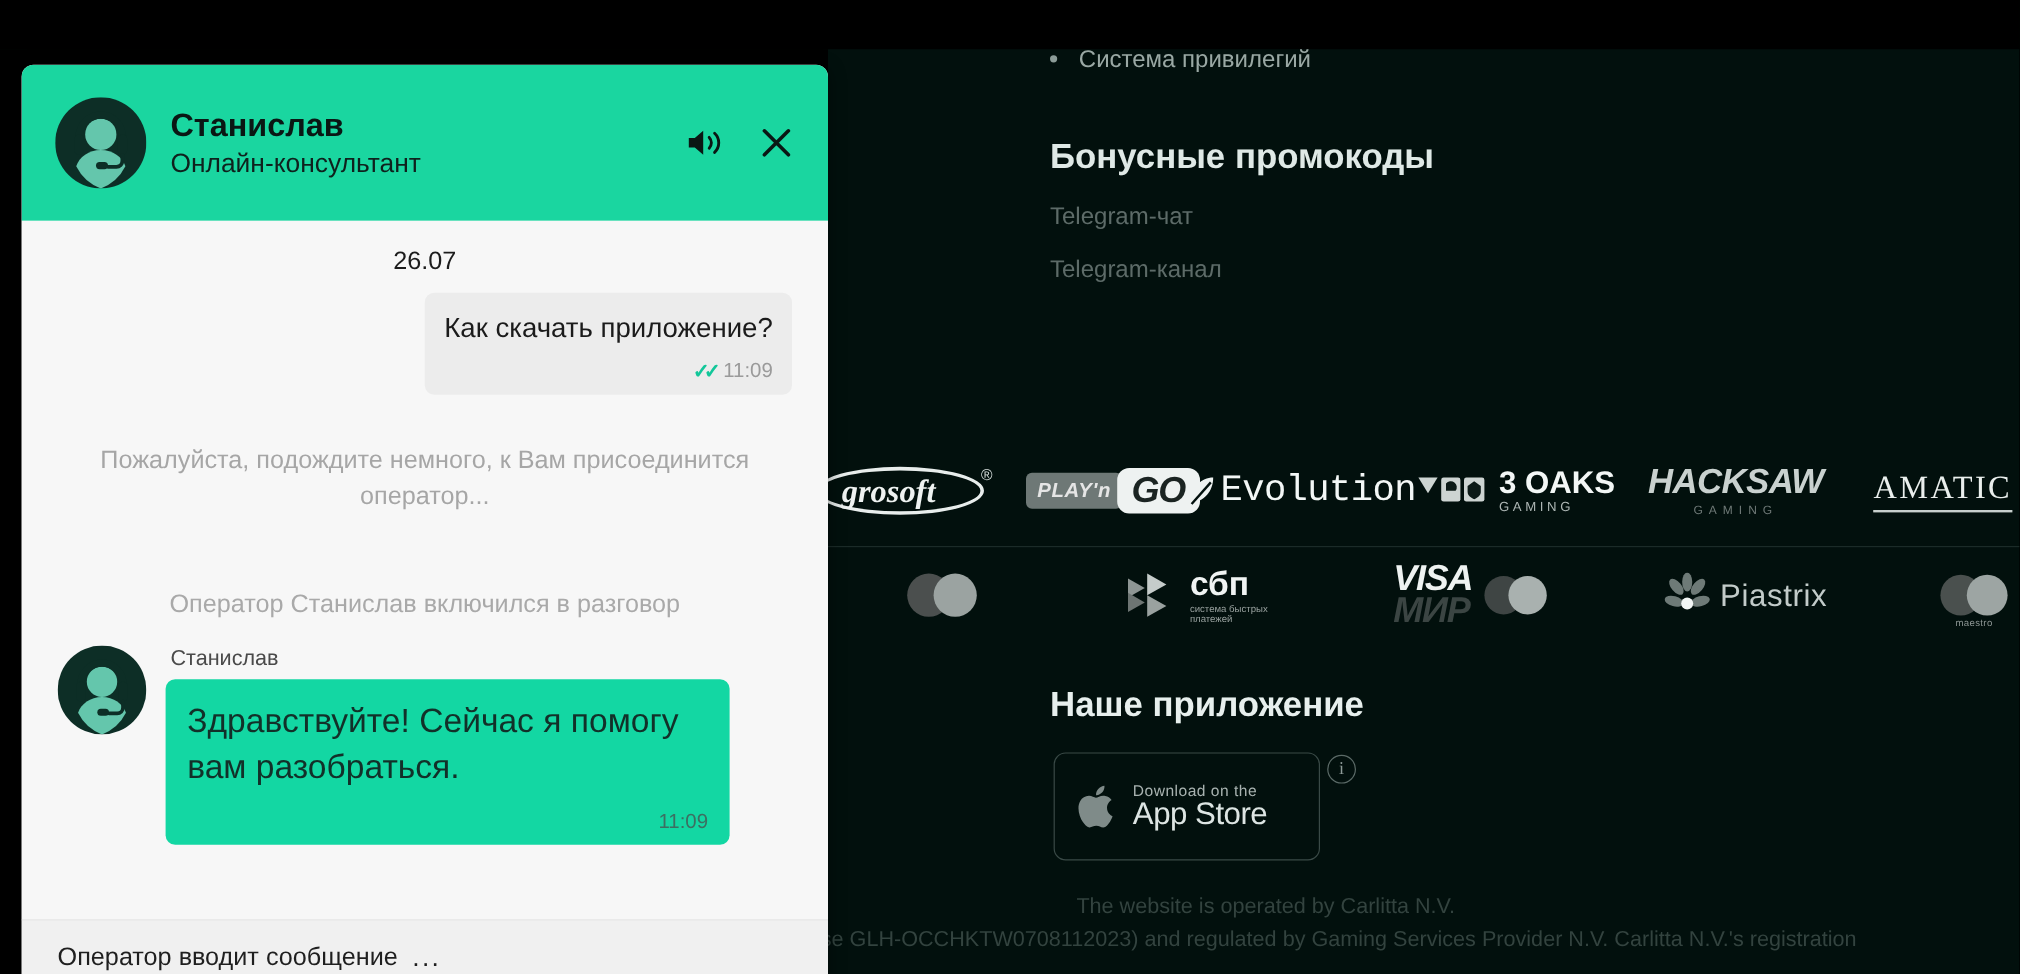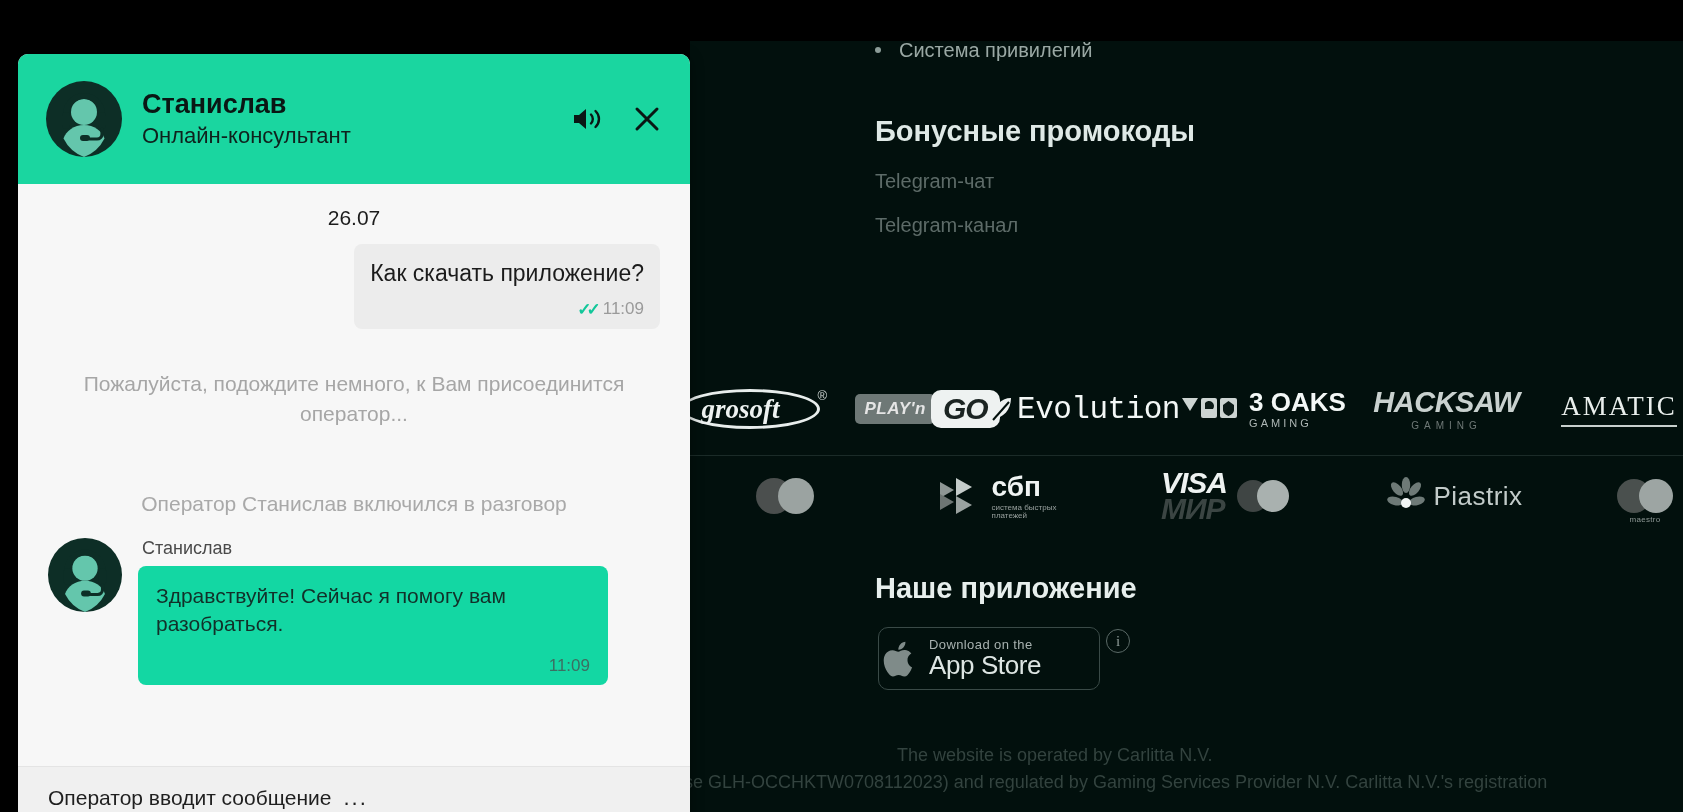--- a/index.html
+++ b/index.html
@@ -106,25 +106,25 @@
   .mir-word { font-size: 30px; font-weight: bold; font-style: italic; color: #3b4543; letter-spacing: -1px; margin-top: -4px; }
 
   .piastrix-word { font-family: Liberation Sans, sans-serif; font-size: 26px; color: #c2cbc9; letter-spacing: .5px; }
 
   
   .app-heading {
     position: absolute; color: #e7efed; font-size: 29px; font-weight: bold; white-space: nowrap;
   }
   .appstore-btn {
     position: absolute;
-    width: 222px; height: 63px;
+    width: 222px; height: 90px;
     border: 1px solid #3a4a47;
     border-radius: 10px;
     display: flex; align-items: center; gap: 12px;
-    padding: 0 4px;
+    padding: 0 19px;
     background: transparent;
   }
   .appstore-text { display: flex; flex-direction: column; line-height: 1.05; }
   .appstore-small { font-size: 13px; color: #a8b2b0; letter-spacing: .4px; }
   .appstore-big { font-size: 26px; color: #dde5e3; letter-spacing: -.4px; }
 
   .info-circle {
     position: absolute;
     width: 24px; height: 24px; border-radius: 50%;
     border: 1.5px solid #5b6apx;
@@ -210,21 +210,21 @@
   .msg-row-in { display: flex; align-items: flex-start; gap: 16px; margin-top: 22px; }
   .avatar-small { flex: 0 0 auto; width: 74px; height: 74px; }
   .in-col { display: flex; flex-direction: column; }
   .in-sender { font-size: 18px; color: #4a4a4a; margin: 0 0 7px 4px; }
   .bubble-in {
     max-width: 470px;
     background: #13d7a3;
     border-radius: 8px;
     padding: 16px 18px 9px 18px;
   }
-  .bubble-in .txt { font-size: 21px; color: #123029; line-height: 1.35; }
+  .bubble-in .txt { font-size: 28px; color: #123029; line-height: 1.35; }
   .bubble-in .bubble-meta { margin-top: 18px; }
   .bubble-in .msg-time { color: #3c6f62; }
 
   .typing-bar {
     flex: 0 0 auto;
     height: 62px;
     background: #f0f0f0;
     border-top: 1px solid #e4e4e4;
     display: flex; align-items: center;
     padding: 0 30px;

